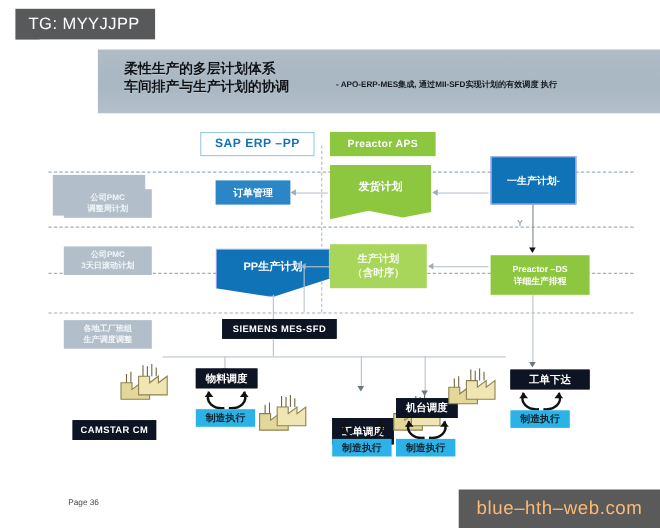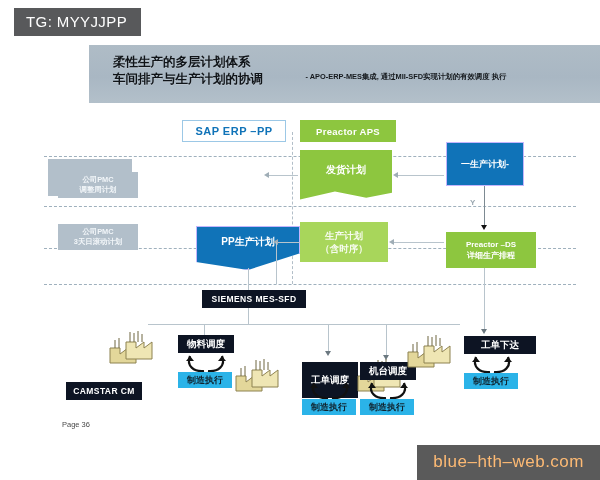--- a/index.html
+++ b/index.html
@@ -116,21 +116,21 @@
 
   .ylabel { position: absolute; color:#9aa7b0; font-size: 8px; font-weight: bold; }
 
   
   .factory { position: absolute; }
 
   
   .loop { position: absolute; }
 
   .page-no {
-    position: absolute; left: 26px; top: 384px;
+    position: absolute; left: 26px; top: 416px;
     font-size: 7.5px; color: #4a4a4a;
   }
 
   
   .watermark {
     position: absolute; right: 0px; bottom: 0px;
     background: #5a5a5a; color: #fdba74;
     font-size: 17px; letter-spacing: .5px;
     padding: 7px 16px 8px 16px;
     white-space: nowrap;
@@ -156,24 +156,27 @@
     <div class="lane" style="top:170px;"></div>
     <div class="lane" style="top:212px;"></div>
     <div class="lane" style="top:248px;"></div>
     <div class="vdash"></div>
 
     <div class="stage" style="left:12px; top:87px; width:84px; height:37px;margin-top:36px;">供应链T+2  周评审</div>
     <div class="stage" style="left:22px; top:136px; width:80px; height:26px;">公司PMC
 调整周计划</div>
     <div class="stage" style="left:22px; top:188px; width:80px; height:26px;">公司PMC
 3天日滚动计划</div>
+    <div class="stage" style="left:22px; top:255px; width:80px; height:26px;">各地工厂班组
+生产调度调整</div>
 
     <div class="box box-ghost" style="left:146px; top:84px; width:104px; height:22px; font-size:11px; letter-spacing:.5px;">SAP ERP –PP</div>
     <div class="box box-green" style="left:264px; top:84px; width:96px; height:22px; font-size:9.5px; letter-spacing:.3px;">Preactor APS</div>
 
+    <div class="box box-blue-lite" style="left:160px; top:128px; width:68px; height:22px; font-size:9px;">订单管理</div>
 
     <div class="wavy box-green" style="left:264px; top:114px; width:92px; height:52px; font-size:10px; padding-top:13px;">发货计划</div>
 
     <div class="box box-blue" style="left:410px; top:106px; width:78px; height:44px; font-size:9px;">一生产计划-</div>
 
     <div class="ln ln-h" style="left:232px; top:139px; width:30px;"></div>
     <div class="arrow-l" style="left:228px; top:135.5px;"></div>
 
     <div class="ln ln-h" style="left:360px; top:139px; width:48px;"></div>
     <div class="arrow-l" style="left:357px; top:135.5px;"></div>
@@ -243,21 +246,21 @@
       </g>
       <g stroke="#6f6640" stroke-width="1">
         <line x1="24" y1="14" x2="24" y2="4"></line>
           <line x1="28" y1="14" x2="28" y2="5"></line>
         <line x1="32" y1="14" x2="32" y2="3"></line>
           <line x1="36" y1="14" x2="36" y2="6"></line>
         <line x1="9" y1="20" x2="9" y2="12"></line>
           <line x1="13" y1="20" x2="13" y2="10"></line>
       </g>
     </svg>
-    <div class="box box-dark" style="left:266px; top:326px; width:56px; height:36px; font-size:9.5px;">工单调度</div>
+    <div class="box box-dark" style="left:266px; top:344px; width:56px; height:24px; font-size:9.5px;">工单调度</div>
     <svg class="loop" style="left:272px; top:345px;" width="44" height="20" viewBox="0 0 44 20">
       <path d="M6 2 C2 12, 10 18, 20 17" fill="none" stroke="#111" stroke-width="2.2"></path>
       <path d="M24 17 C34 18, 42 12, 38 2" fill="none" stroke="#111" stroke-width="2.2"></path>
       <polygon points="6,2 2,7 10,7" fill="#111"></polygon>
       <polygon points="38,2 34,7 42,7" fill="#111"></polygon>
     </svg>
     <div class="box box-cyan" style="left:266px; top:363px; width:54px; height:16px; font-size:9px;">制造执行</div>
 
     <svg class="factory" style="left:318px; top:320px;" width="52" height="38" viewBox="0 0 52 38">
       <g fill="#e3d79a" stroke="#8d8250" stroke-width="1">

